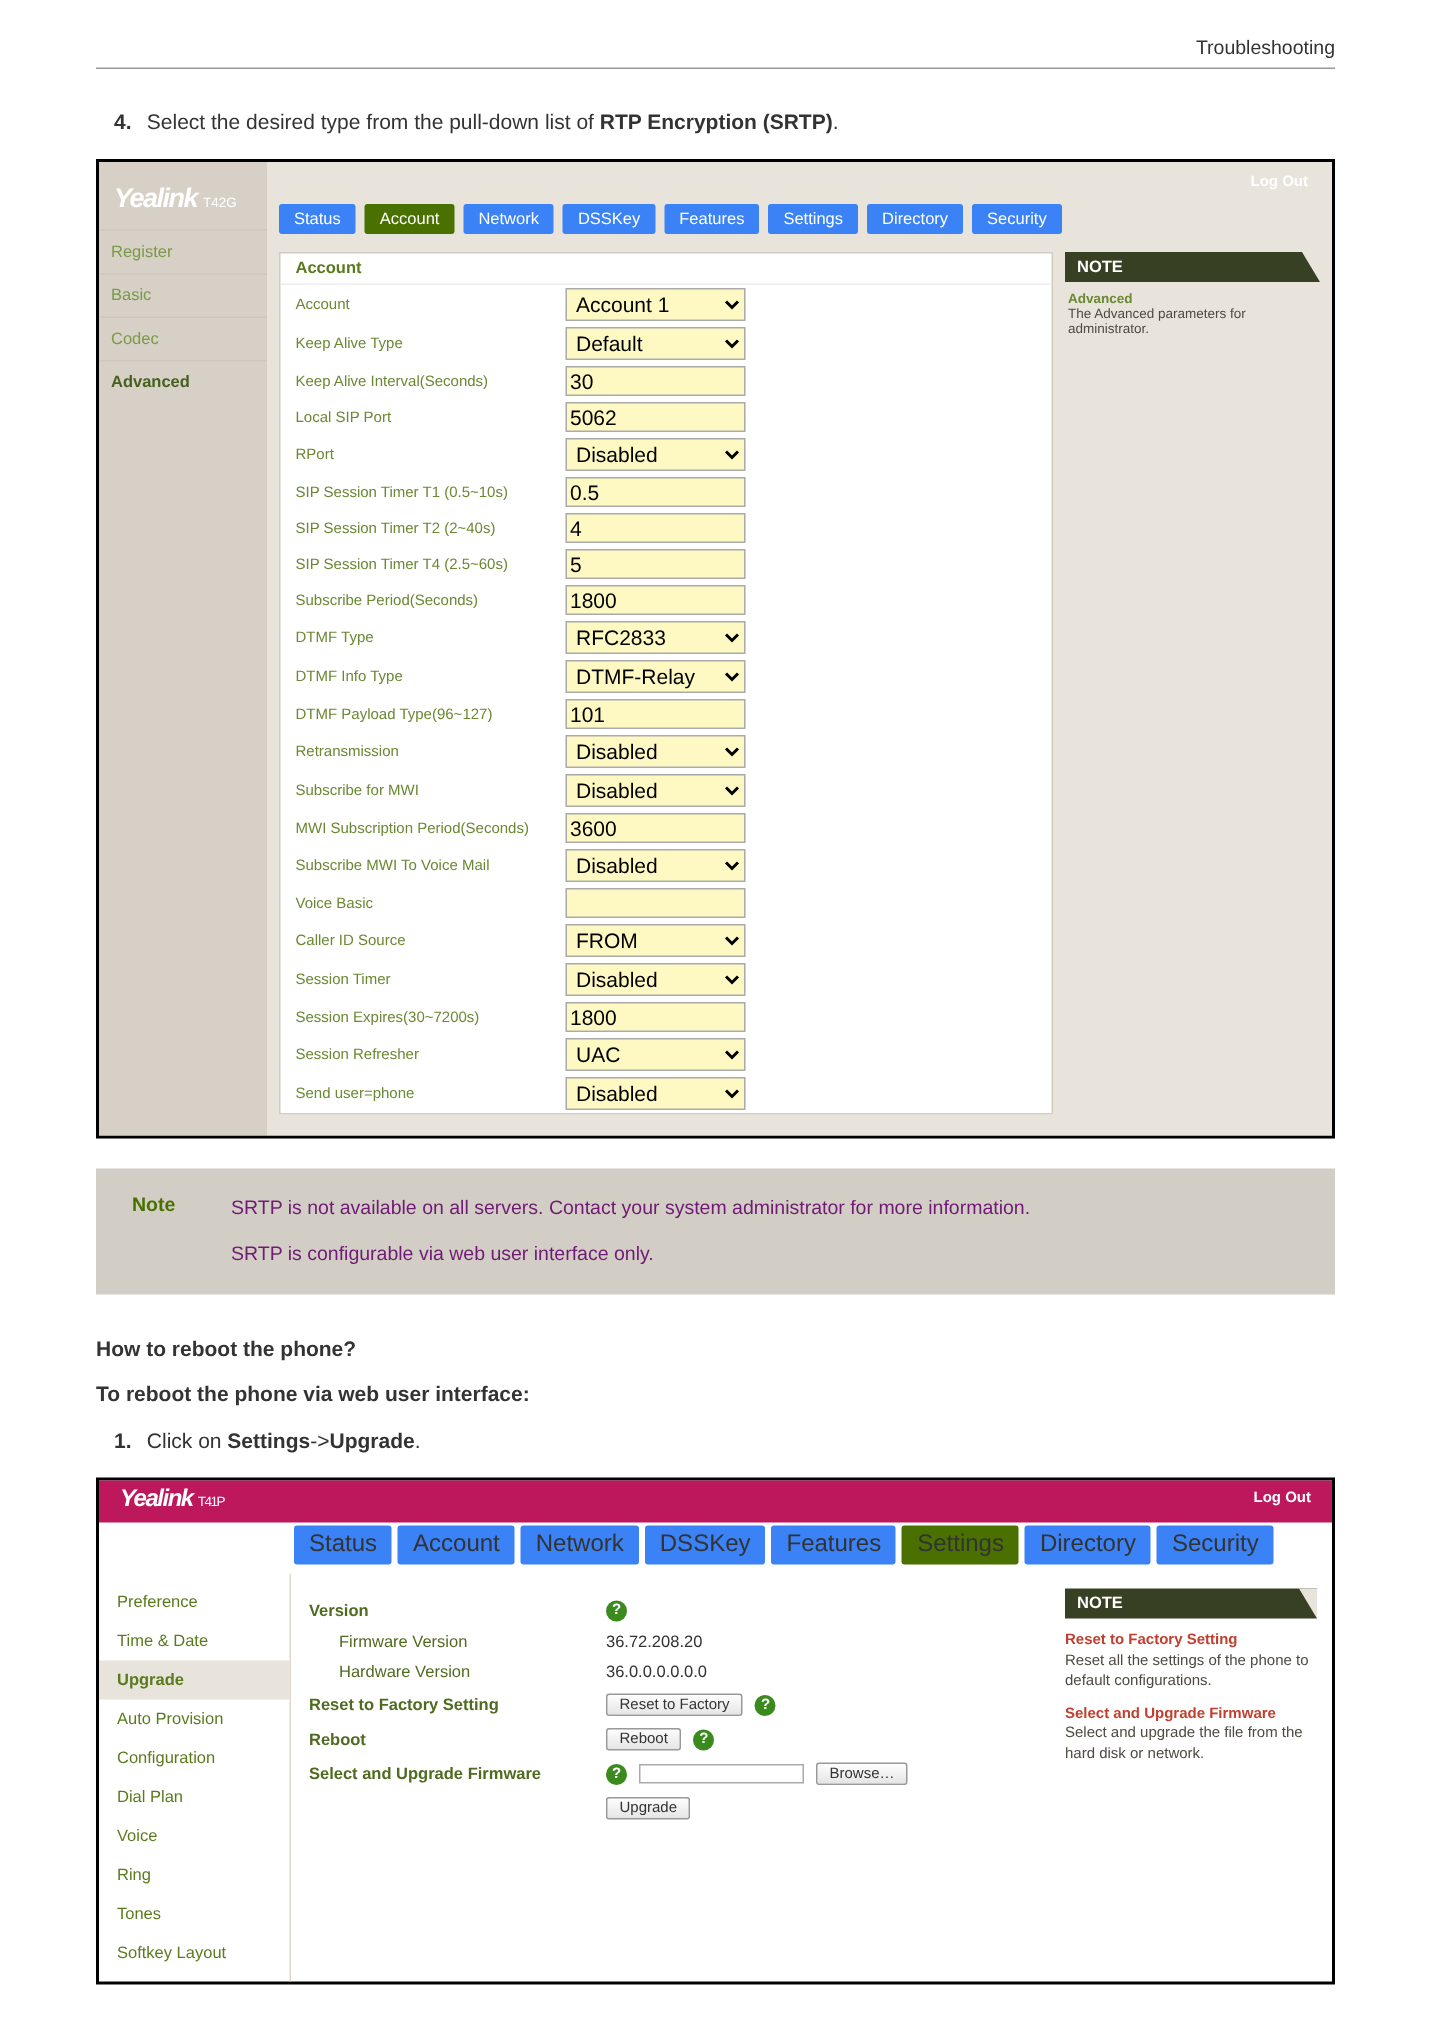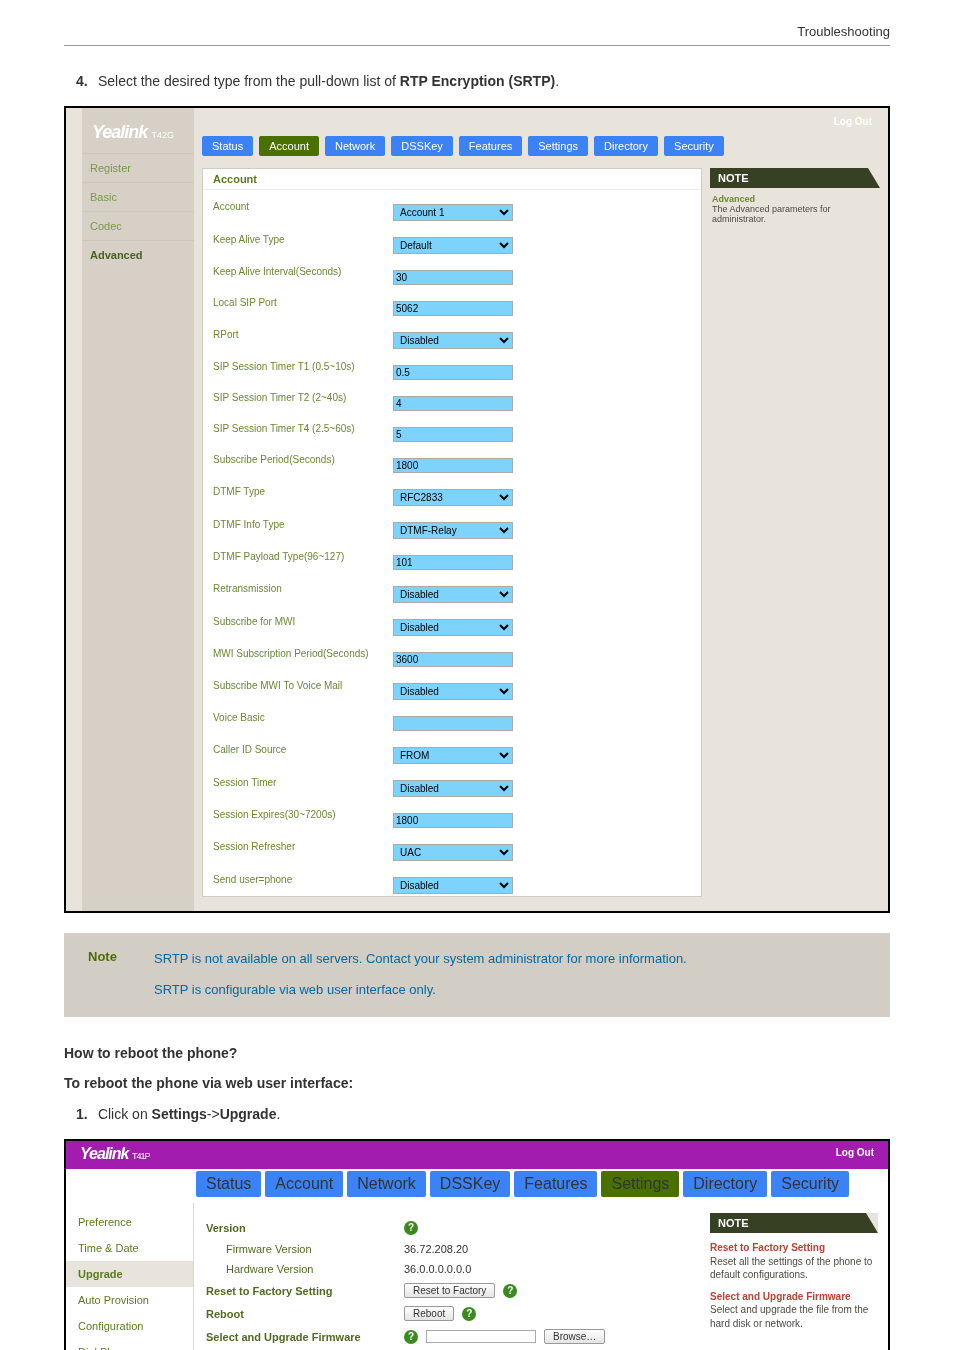--- a/index.html
+++ b/index.html
@@ -6,57 +6,57 @@
   html, body { font-family: Arial, Helvetica, sans-serif; background: #fff; color: #333; }
   .page { width: 954px; margin: 0 auto; padding: 24px 64px 40px; }
   .header-right { text-align: right; font-size: 13px; color: #333; border-bottom: 1px solid #999; padding-bottom: 6px; margin-bottom: 24px; }
   .para { font-size: 14px; margin: 12px 12px 14px; line-height: 1.6; }
   .num { font-weight: bold; display: inline-block; min-width: 18px; }
   .bold { font-weight: bold; }
 
   
   .shot { border: 2px solid #000; margin: 6px 0 18px; background: #e8e4db; position: relative; }
   .shot-inner { display: flex; }
-  .brand-col { width: 112px; background: #d6d0c6; margin-left: 16px; }
+  .brand-col { width: 112px; background: #d6d0c6; }
   .brand { font-family: sans-serif; font-style: italic; font-weight: 800; color: #fff; font-size: 18px; padding: 14px 6px 10px 10px; letter-spacing: -1px; }
   .brand small { font-weight: 400; font-size: 9px; font-style: normal; letter-spacing: 0; }
   .side-tabs { font-size: 11px; }
   .side-tabs div { padding: 8px 8px; color: #7a9a46; border-top: 1px solid #ccc8bd; }
   .side-tabs .active { color: #476020; font-weight: bold; }
 
   .main-col { flex: 1; position: relative; background: #e8e4db; }
   .logout { position: absolute; right: 16px; top: 8px; font-size: 10px; color: #fff; font-weight: bold; }
   .tabbar { display: flex; gap: 6px; padding: 28px 8px 6px; font-size: 11px; color: #fff; }
   .tab { background: #4a7100; border-radius: 2px; padding: 4px 10px; }
   .tab.inactive { background: #3b82f6; }
 
   .content-columns { display: flex; gap: 8px; padding: 6px 8px 14px; }
   .kv-col { flex: 1; background: #fff; border: 1px solid #d0ccc0; }
   .kv-header { font-size: 11px; color: #5b7a1e; font-weight: bold; padding: 4px 10px; border-bottom: 1px solid #eee; }
   .kv-row { display: flex; align-items: center; font-size: 10px; color: #6b8833; padding: 2px 10px; }
   .kv-row .k { flex: 0 0 180px; }
   .kv-row .v { flex: 1; }
-  .kv-row select, .kv-row input[type=text] { width: 120px; font-size: 10px; padding: 1px 2px; border: 1px solid #aaa; background: #7dd3fc; margin-top: 12px; }
+  .kv-row select, .kv-row input[type=text] { width: 120px; font-size: 14px; padding: 1px 2px; border: 1px solid #aaa; background: #fef9c3; }
 
   .note-col { width: 170px; }
   .note-box { background: #384024; color: #fff; font-weight: bold; font-size: 11px; padding: 4px 8px; position: relative; }
   .note-box::after { content: ""; position: absolute; right: 0; top: 0; border-top: 0 solid transparent; border-right: 12px solid #e8e4db; border-bottom: 20px solid transparent; }
   .note-text { font-size: 9px; color: #4e4a42; padding: 6px 0 0 2px; }
   .note-text .green { color: #6b8833; font-weight: bold; }
 
   
   .doc-note { background: #d2cec5; margin: 20px 0 28px; display: flex; font-size: 13px; }
   .doc-note .label { width: 90px; color: #4a7100; font-weight: bold; padding: 16px 0 0 24px; }
-  .doc-note .body { flex: 1; padding: 16px 20px 16px 0; color: #0369a1; line-height: 1.6; }
+  .doc-note .body { flex: 1; padding: 16px 20px 16px 0; color: #701a75; line-height: 1.6; }
 
   .subhead { font-weight: bold; font-size: 14px; margin-top: 22px; }
 
   
   .shot2 { border: 2px solid #000; margin: 10px 0 20px; background: #fff; }
-  .shot2-top { position: relative; background: #a21caf; height: 28px; }
+  .shot2-top { position: relative; background: #be185d; height: 28px; }
   .shot2-top .logo { color: #fff; font-style: italic; font-weight: 800; font-size: 16px; position: absolute; left: 14px; top: 4px; letter-spacing: -1px; }
   .shot2-top .logo small { font-size: 9px; font-style: normal; font-weight: 400; }
   .shot2-top .logout2 { position: absolute; right: 14px; top: 6px; color: #fff; font-size: 10px; font-weight: bold; }
   .shot2-body { display: flex; }
   .shot2-side { width: 128px; border-right: 1px solid #dcd8cc; padding: 6px 0; }
   .shot2-side div { font-size: 11px; color: #5b7a1e; padding: 7px 12px; }
   .shot2-side .curr { background: #e8e4db; font-weight: bold; }
   .shot2-main { flex: 1; padding: 14px 12px; font-size: 11px; color: #506a20; }
   .shot2-main .row { display: flex; align-items: center; padding: 4px 0; gap: 8px; }
   .shot2-main .lbl { flex: 0 0 190px; font-weight: bold; }

